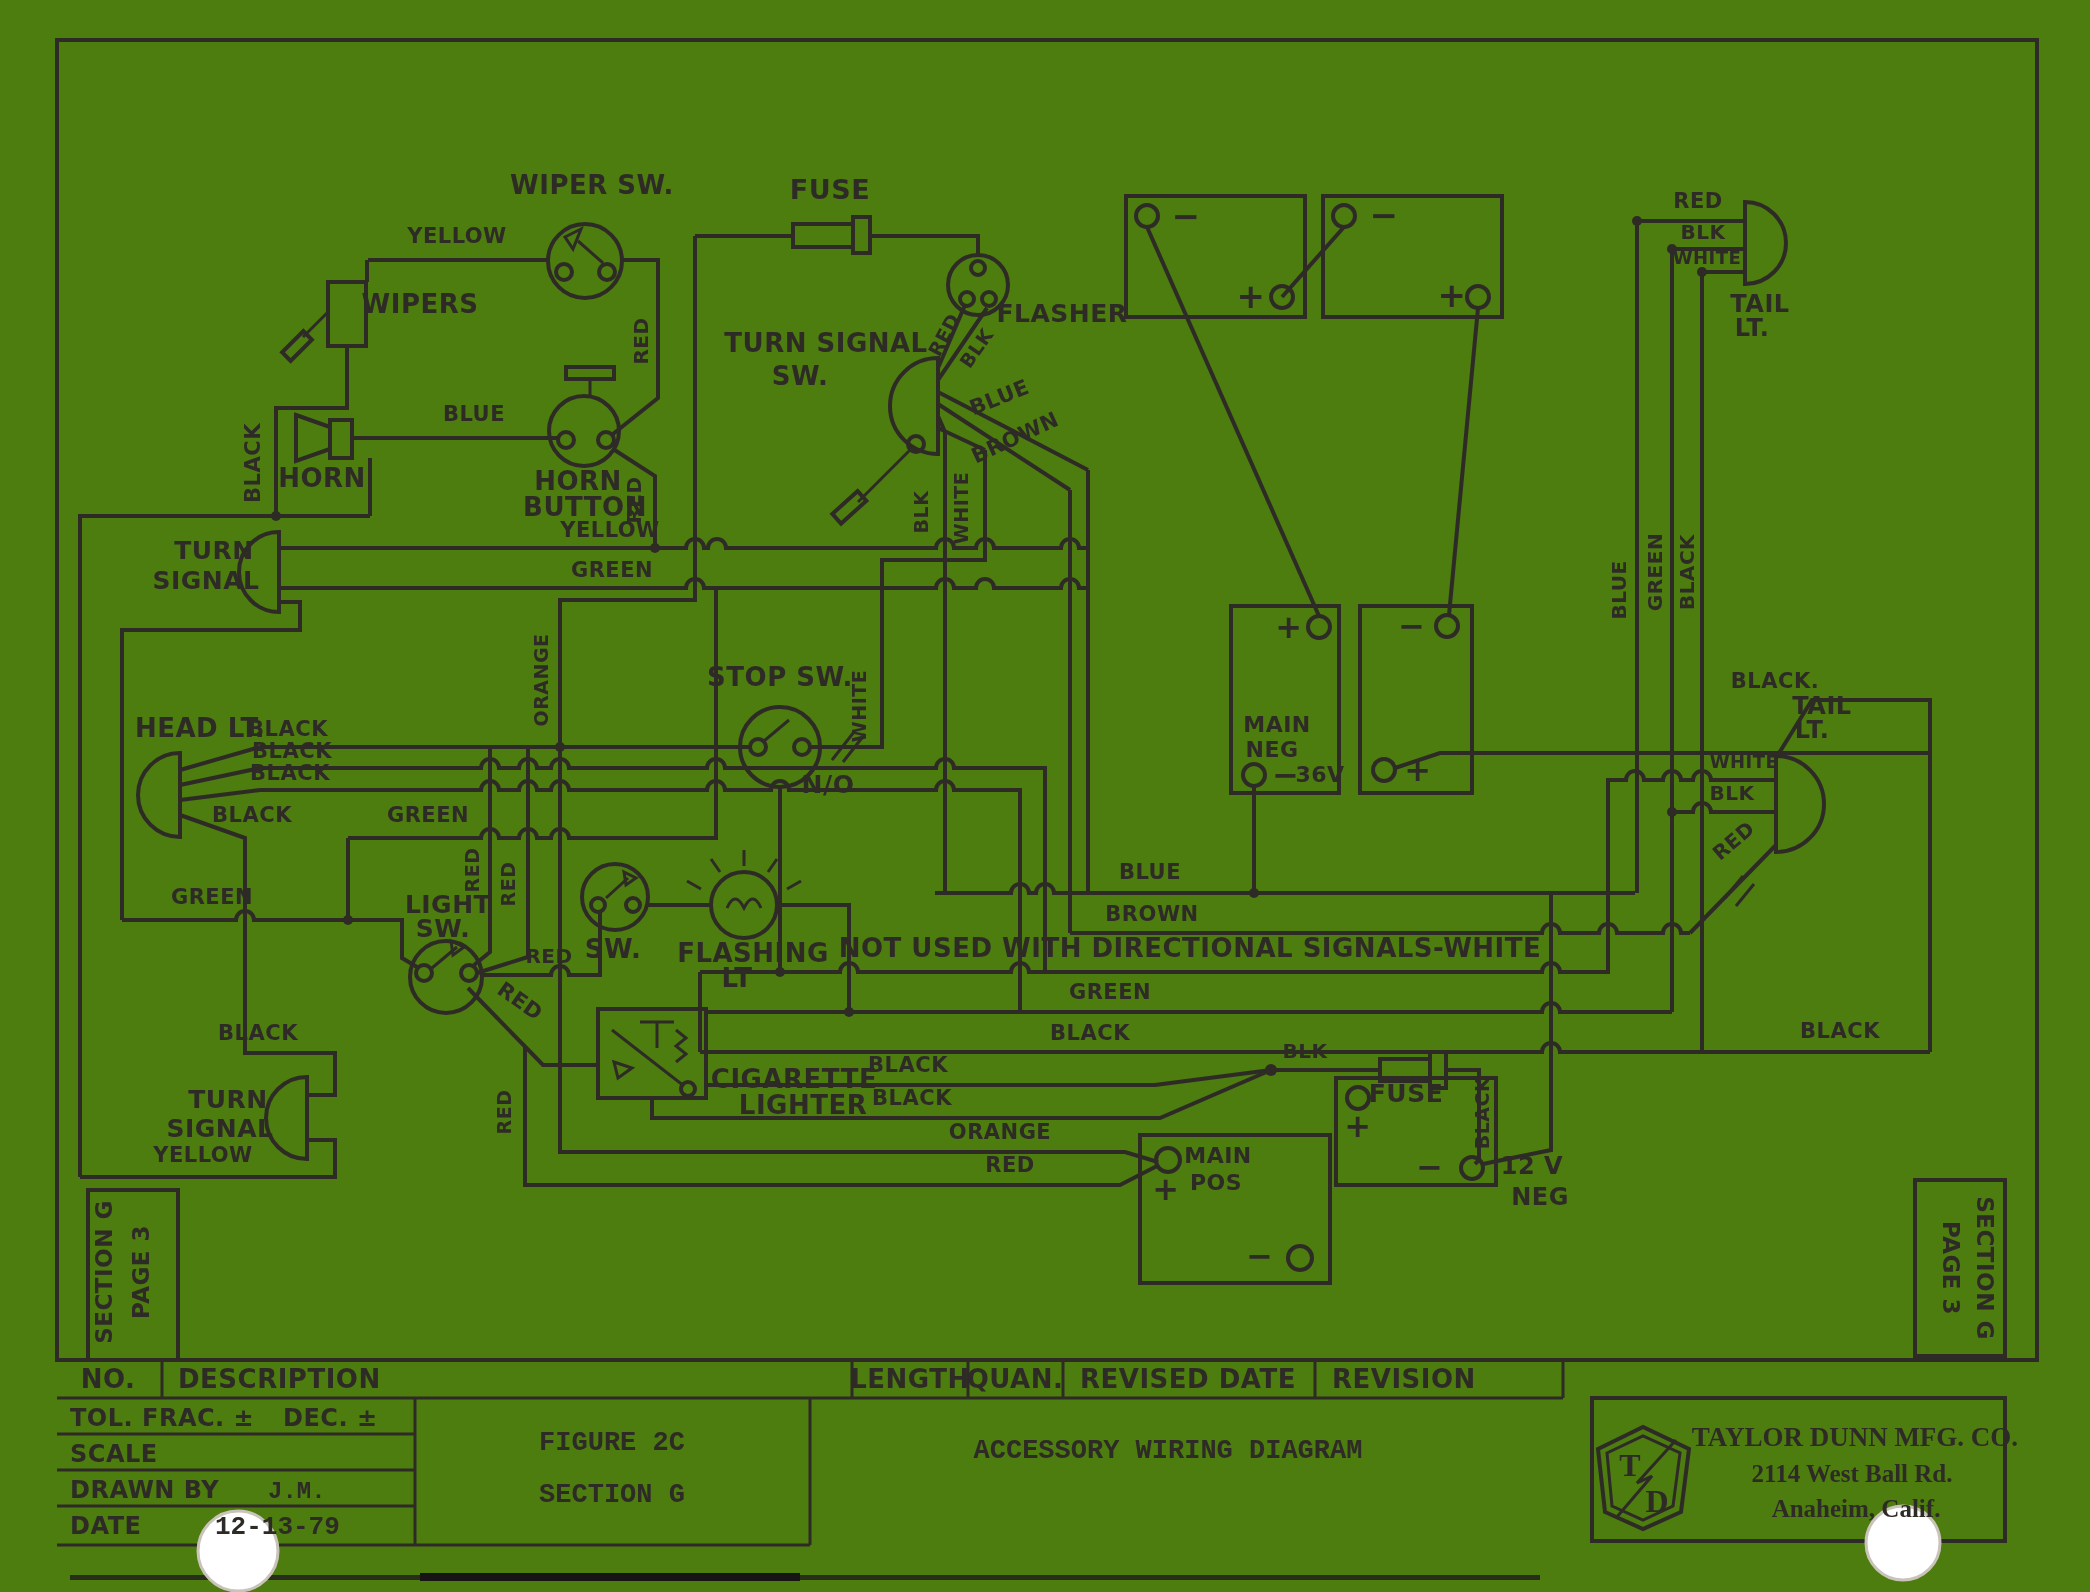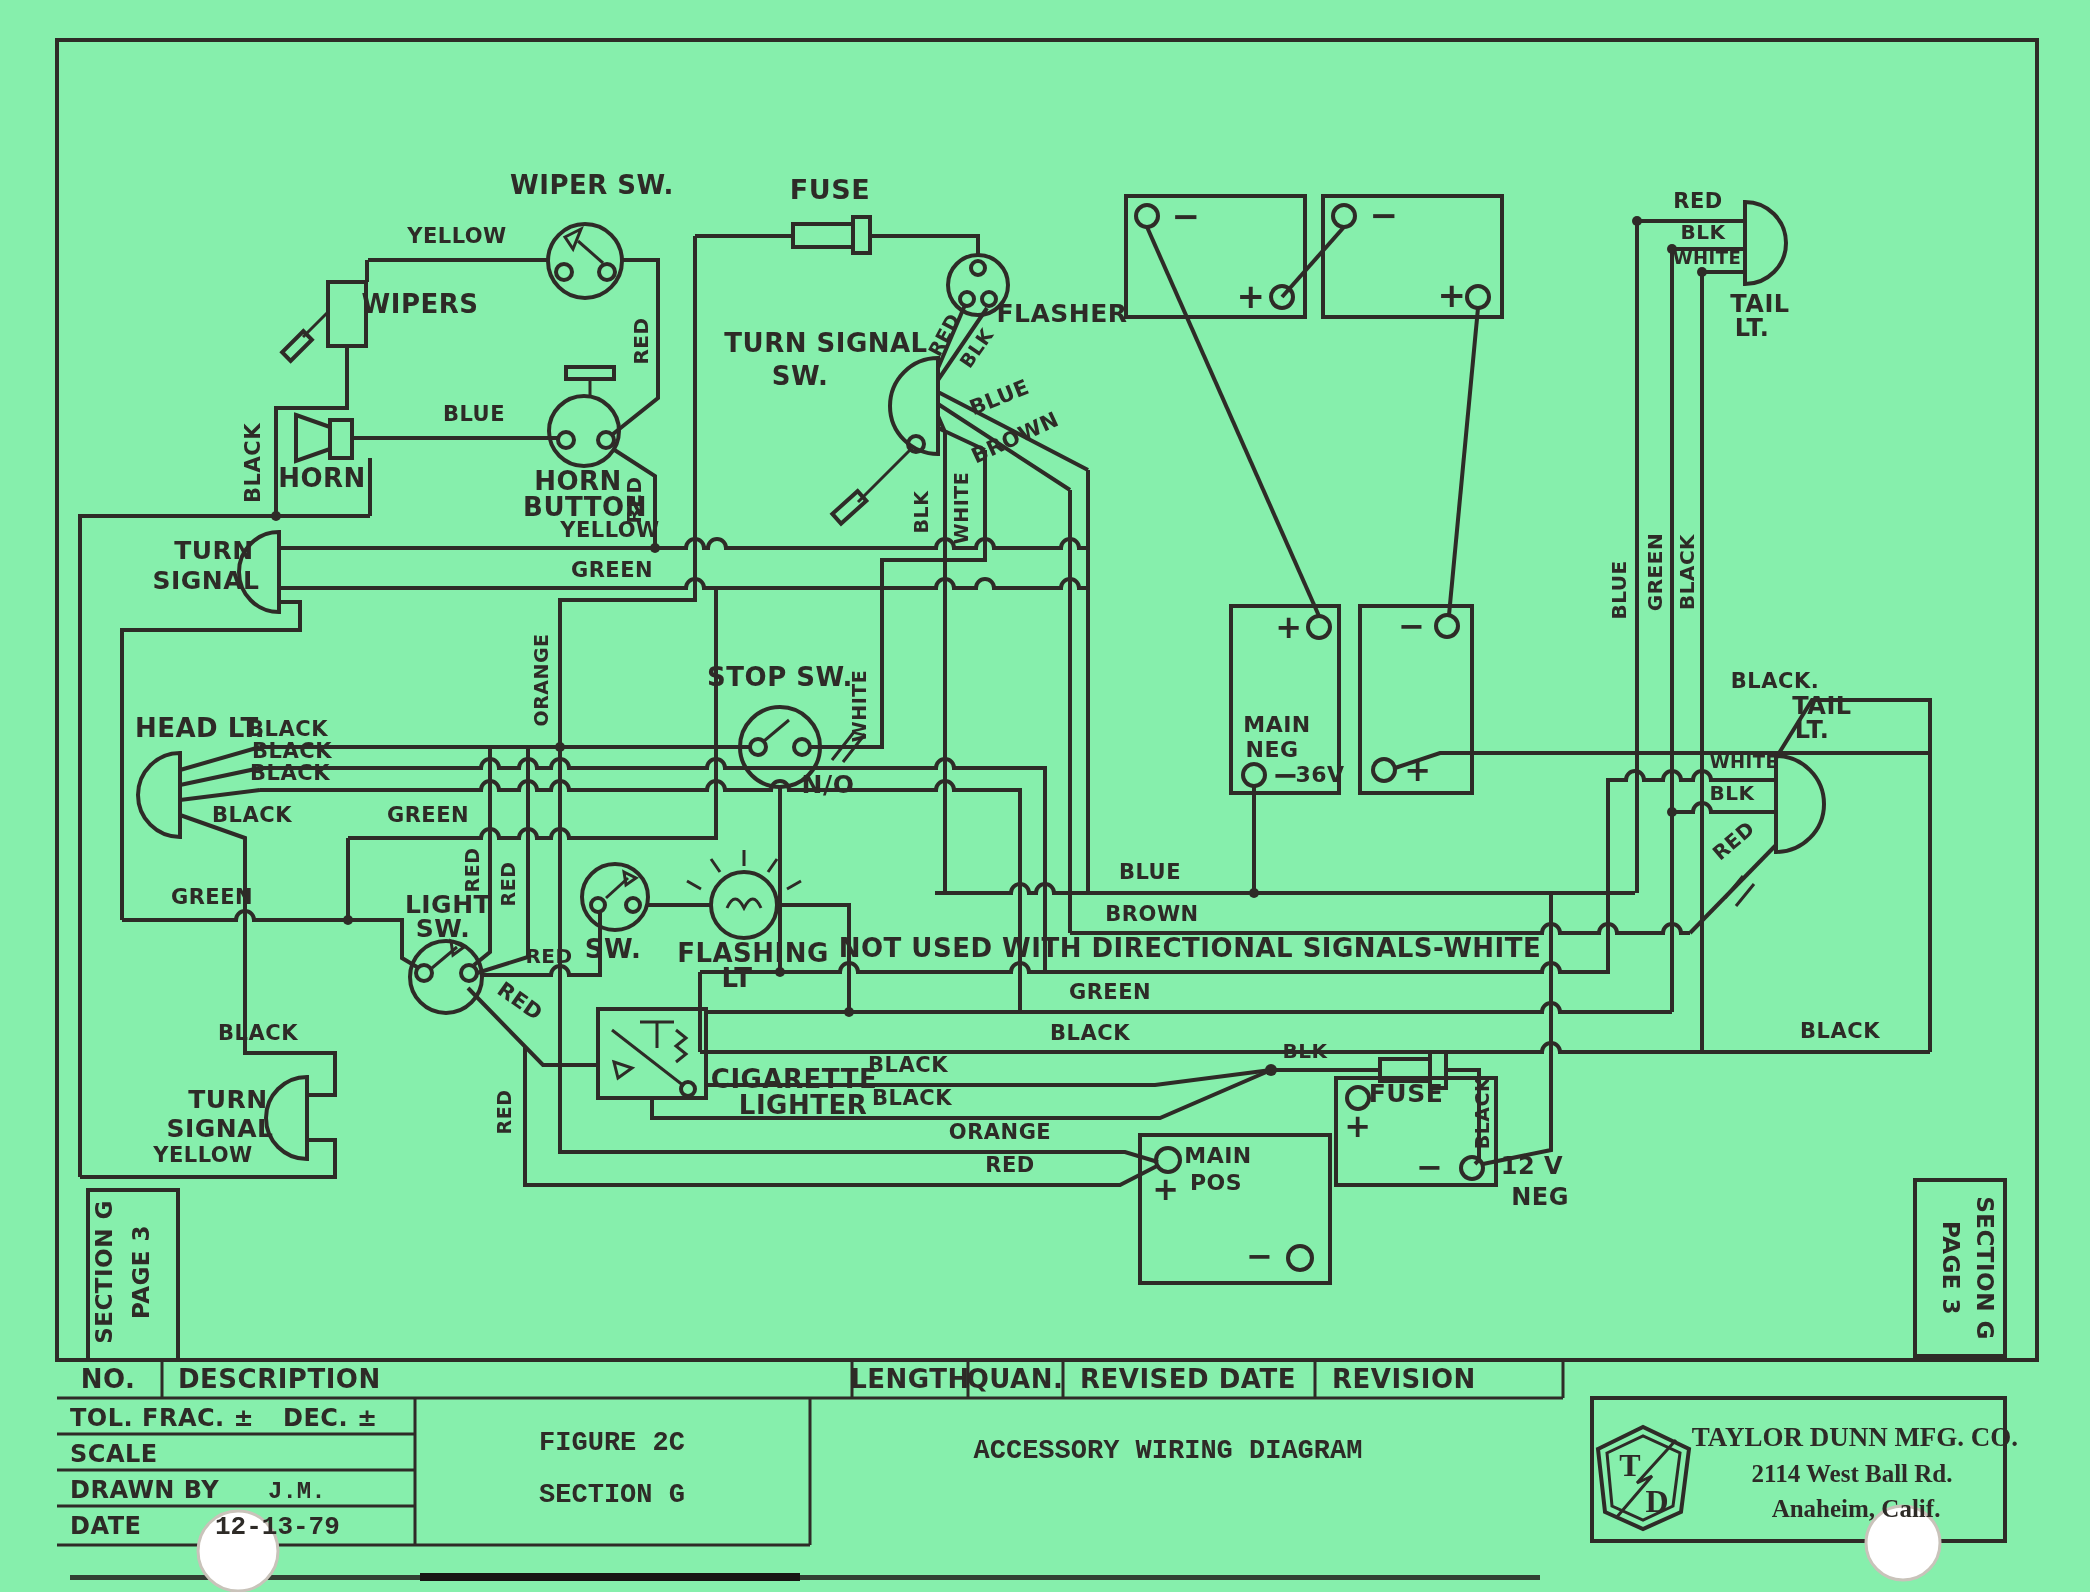--- a/index.html
+++ b/index.html
@@ -1,16 +1,16 @@
 <!DOCTYPE html>
 <html><head>
 <meta charset="utf-8">
 <style>
   html,body{margin:0;padding:0;background:#dcd9d3;}
-  #page{position:relative;width:2090px;height:1592px;background:#86efac;overflow:hidden;}
+  #page{position:relative;width:2090px;height:1592px;background:#4d7c0f;overflow:hidden;}
   svg{position:absolute;left:0;top:0;}
   .lb{fill:#2e2b27;}
   .h{font-family:"DejaVu Sans",sans-serif;font-weight:700;letter-spacing:.5px;}
   .m{font-family:"Liberation Mono","DejaVu Sans Mono",monospace;font-weight:700;}
   .b{font-family:"Liberation Serif","DejaVu Serif",serif;font-weight:700;}
   .wire{stroke:#2e2b27;stroke-width:4;fill:none;}
   .thin{stroke:#2e2b27;stroke-width:3;fill:none;}
   .sym{stroke:#2e2b27;stroke-width:4;fill:none;}
   .dot{fill:#2e2b27;stroke:none;}
 </style>

